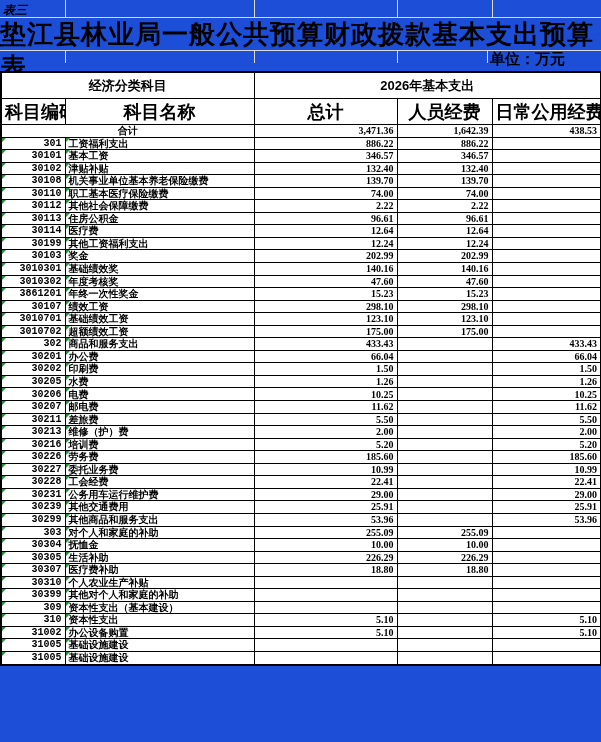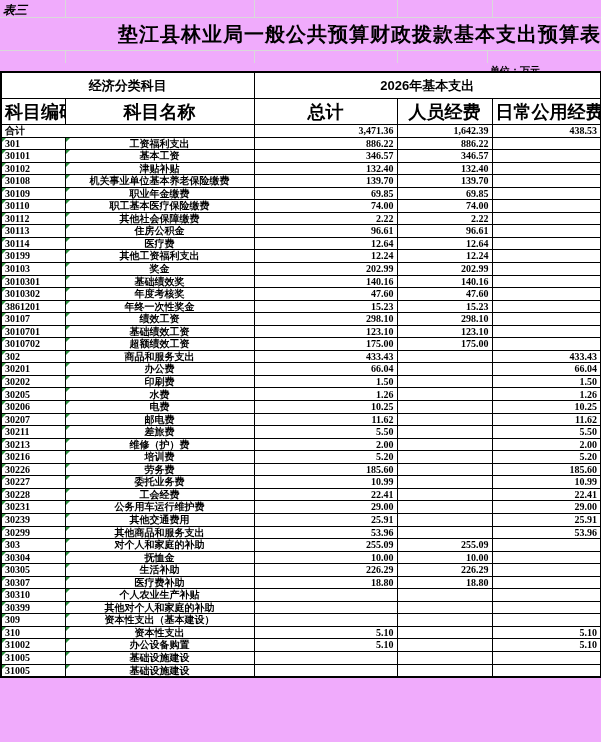--- a/index.html
+++ b/index.html
@@ -1,53 +1,53 @@
 <!DOCTYPE html>
 <html><head>
 <meta charset="utf-8">
 <style>
   html,body{margin:0;padding:0;background:#fff;}
   #sheet{
-    position:relative;width:601px;height:742px;background:#f0abfc;
+    position:relative;width:601px;height:742px;background:#1d4ed8;
     font-family:"Liberation Serif","DejaVu Serif",serif;
     overflow:hidden;
   }
   
   .gridline{position:absolute;background:#d9d9d9;}
   .corner-label{
     position:absolute;left:3px;top:2px;font-size:12px;font-style:italic;font-weight:bold;color:#000;
   }
   .sheet-title{
     position:absolute;left:0;top:18px;width:601px;height:33px;line-height:33px;
-    text-align:right;font-size:20px;font-weight:bold;color:#000;
+    text-align:left;font-size:26px;font-weight:bold;color:#000;
     font-family:"Liberation Sans","DejaVu Sans",sans-serif;letter-spacing:1px;
   }
   .unit-label{
-    position:absolute;left:490px;top:64px;font-size:10px;font-weight:bold;color:#000;
+    position:absolute;left:490px;top:50px;font-size:15px;font-weight:bold;color:#000;
   }
   table.budget{
     position:absolute;left:0px;top:71px;width:600px;
     border-collapse:collapse;table-layout:fixed;
     border:2px solid #000;
   }
   table.budget td,table.budget th{
     border:1px solid #000;padding:0 3px;overflow:hidden;white-space:nowrap;
     position:relative;color:#000;background:#fff;
   }
   tr.hdr1 th{height:25px;font-size:13px;font-weight:bold;text-align:center;
     font-family:"Liberation Sans","DejaVu Sans",sans-serif;}
   tr.hdr2 th{height:25px;font-size:18px;font-weight:bold;text-align:center;
     font-family:"Liberation Sans","DejaVu Sans",sans-serif;}
   tr.drow td{height:11.55px;font-size:10px;font-weight:bold;line-height:11.5px;}
-  td.c-code{text-align:left;font-size:10.5px;font-family:Liberation Serif, serif;}
-  td.c-name{text-align:center;}
+  td.c-code{text-align:right;font-size:10.5px;font-family:Liberation Mono, monospace;}
+  td.c-name{text-align:left;}
   td.c-num{text-align:right;font-size:10.5px;padding-right:4px;}
   td.lvl1{padding-left:8px;}
   td.lvl0{padding-left:2px;}
-  td.c-total-label{text-align:left;}
+  td.c-total-label{text-align:center;}
   .tri{
     position:absolute;top:0;left:0;width:0;height:0;
     border-top:4px solid #2a8f3c;border-right:4px solid transparent;
   }
 </style>
 </head>
 <body>
 
 <div id="sheet">
 
@@ -120,27 +120,20 @@
     </tr>
 
     <tr class="drow">
       <td class="c-code lvl1"><span class="tri"></span><span class="txt">30108</span></td>
       <td class="c-name lvl1"><span class="tri"></span><span class="txt">机关事业单位基本养老保险缴费</span></td>
       <td class="c-num">139.70</td>
       <td class="c-num">139.70</td>
       <td class="c-num"></td>
     </tr>
 
-    <tr class="drow">
-      <td class="c-code lvl1"><span class="tri"></span><span class="txt">30109</span></td>
-      <td class="c-name lvl1"><span class="tri"></span><span class="txt">职业年金缴费</span></td>
-      <td class="c-num">69.85</td>
-      <td class="c-num">69.85</td>
-      <td class="c-num"></td>
-    </tr>
 
     <tr class="drow">
       <td class="c-code lvl1"><span class="tri"></span><span class="txt">30110</span></td>
       <td class="c-name lvl1"><span class="tri"></span><span class="txt">职工基本医疗保险缴费</span></td>
       <td class="c-num">74.00</td>
       <td class="c-num">74.00</td>
       <td class="c-num"></td>
     </tr>
 
     <tr class="drow">

